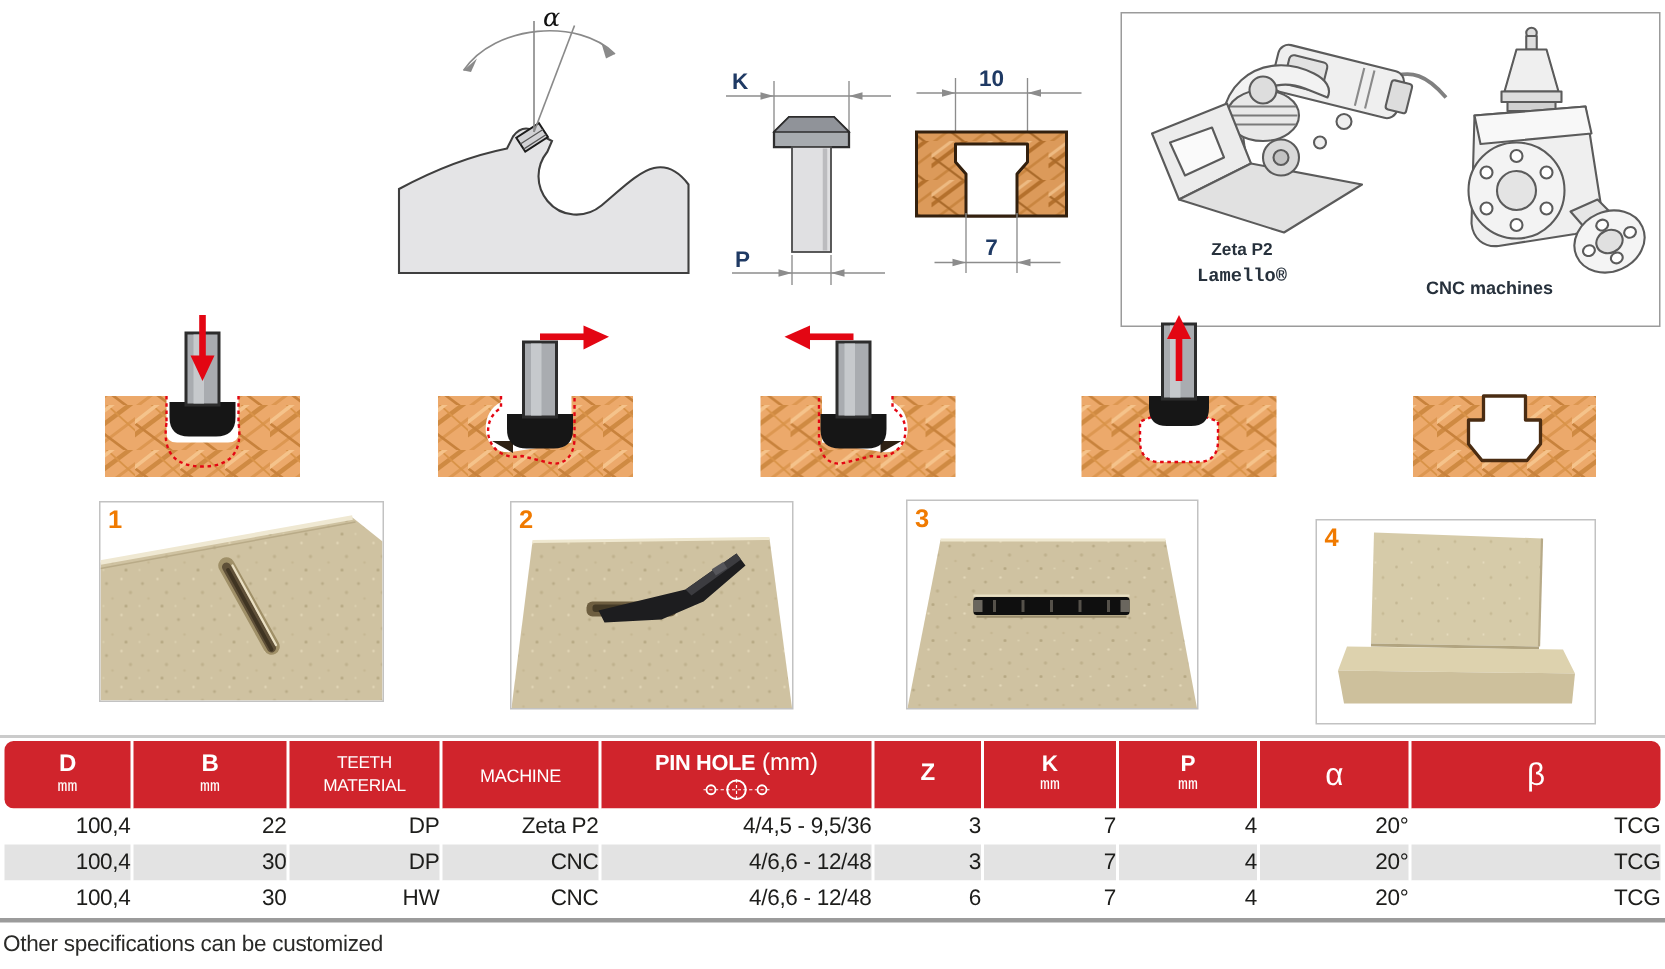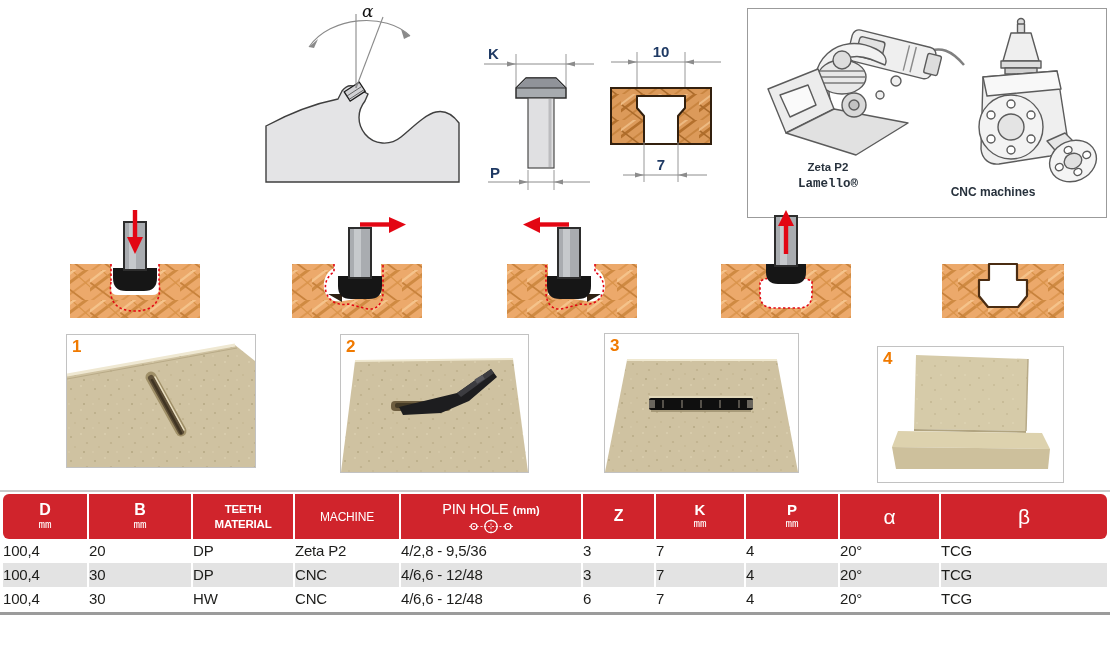--- a/index.html
+++ b/index.html
@@ -22,26 +22,26 @@
   #table-bottom-line{position:absolute;left:0;top:612px;width:1110px;height:3px;background:#9b9b9b;}
   #spec-table{position:absolute;left:1px;top:494px;width:1108px;
               border-collapse:separate;border-spacing:2px 0;table-layout:fixed;}
   #spec-table th{background:#d0242c;color:#fff;padding:0;height:45px;vertical-align:middle;}
   #spec-table th:first-child{border-radius:6px 0 0 6px;}
   #spec-table th:last-child{border-radius:0 6px 6px 0;}
   .hwrap{display:flex;flex-direction:column;align-items:center;justify-content:center;height:45px;gap:1px;}
   .hl{font-size:16px;font-weight:700;line-height:1.05;letter-spacing:-0.2px;}
   .hl-k{font-size:15px;font-weight:700;line-height:1.05;}
   .hu{font-size:11px;font-weight:400;line-height:1.05;font-family:Liberation Mono, monospace;}
-  .hl2{font-size:11.5px;font-weight:700;line-height:1.25;letter-spacing:-0.2px;}
+  .hl2{font-size:11.5px;font-weight:400;line-height:1.25;letter-spacing:-0.2px;}
   .hl3{font-size:12px;font-weight:400;letter-spacing:-0.2px;}
-  .pl{font-size:14.5px;font-weight:400;letter-spacing:-0.2px;}
-  .pu{font-size:11px;font-weight:700;}
+  .pl{font-size:14.5px;font-weight:700;letter-spacing:-0.2px;}
+  .pu{font-size:16px;font-weight:400;}
   .greek{font-size:21px;font-weight:400;}
-  #spec-table td{background:#fff;text-align:left;font-size:15px;letter-spacing:-0.2px;
+  #spec-table td{background:#fff;text-align:right;font-size:15px;letter-spacing:-0.2px;
                  color:#1d1d1b;height:24px;padding:0;line-height:24px;}
   #spec-table tr.alt td{background:#e3e3e3;}
   #footer-note{position:absolute;left:2px;top:621px;font-size:15px;color:#2a2a28;letter-spacing:-0.2px;}
   .dimtext{font-family:"Liberation Sans",sans-serif;font-weight:700;fill:#1f3a64;}
 </style>
 </head>
 <body>
 
 <div id="page">
 
@@ -372,24 +372,24 @@
         <th>
           <div class="hwrap">
               <span class="greek">β</span>
             </div>
         </th>
       </tr>
     </thead>
     <tbody>
       <tr>
         <td>100,4</td>
-        <td>20</td>
+        <td>22</td>
         <td>DP</td>
         <td>Zeta P2</td>
-        <td>4/2,8 - 9,5/36</td>
+        <td>4/4,5 - 9,5/36</td>
         <td>3</td>
         <td>7</td>
         <td>4</td>
         <td>20°</td>
         <td>TCG</td>
       </tr>
       <tr class="alt">
         <td>100,4</td>
         <td>30</td>
         <td>DP</td>
@@ -410,14 +410,15 @@
         <td>6</td>
         <td>7</td>
         <td>4</td>
         <td>20°</td>
         <td>TCG</td>
       </tr>
     </tbody>
   </table>
 
   <div id="table-bottom-line"></div>
+  <div id="footer-note">Other specifications can be customized</div>
 
 </div>
 
 </body></html>

